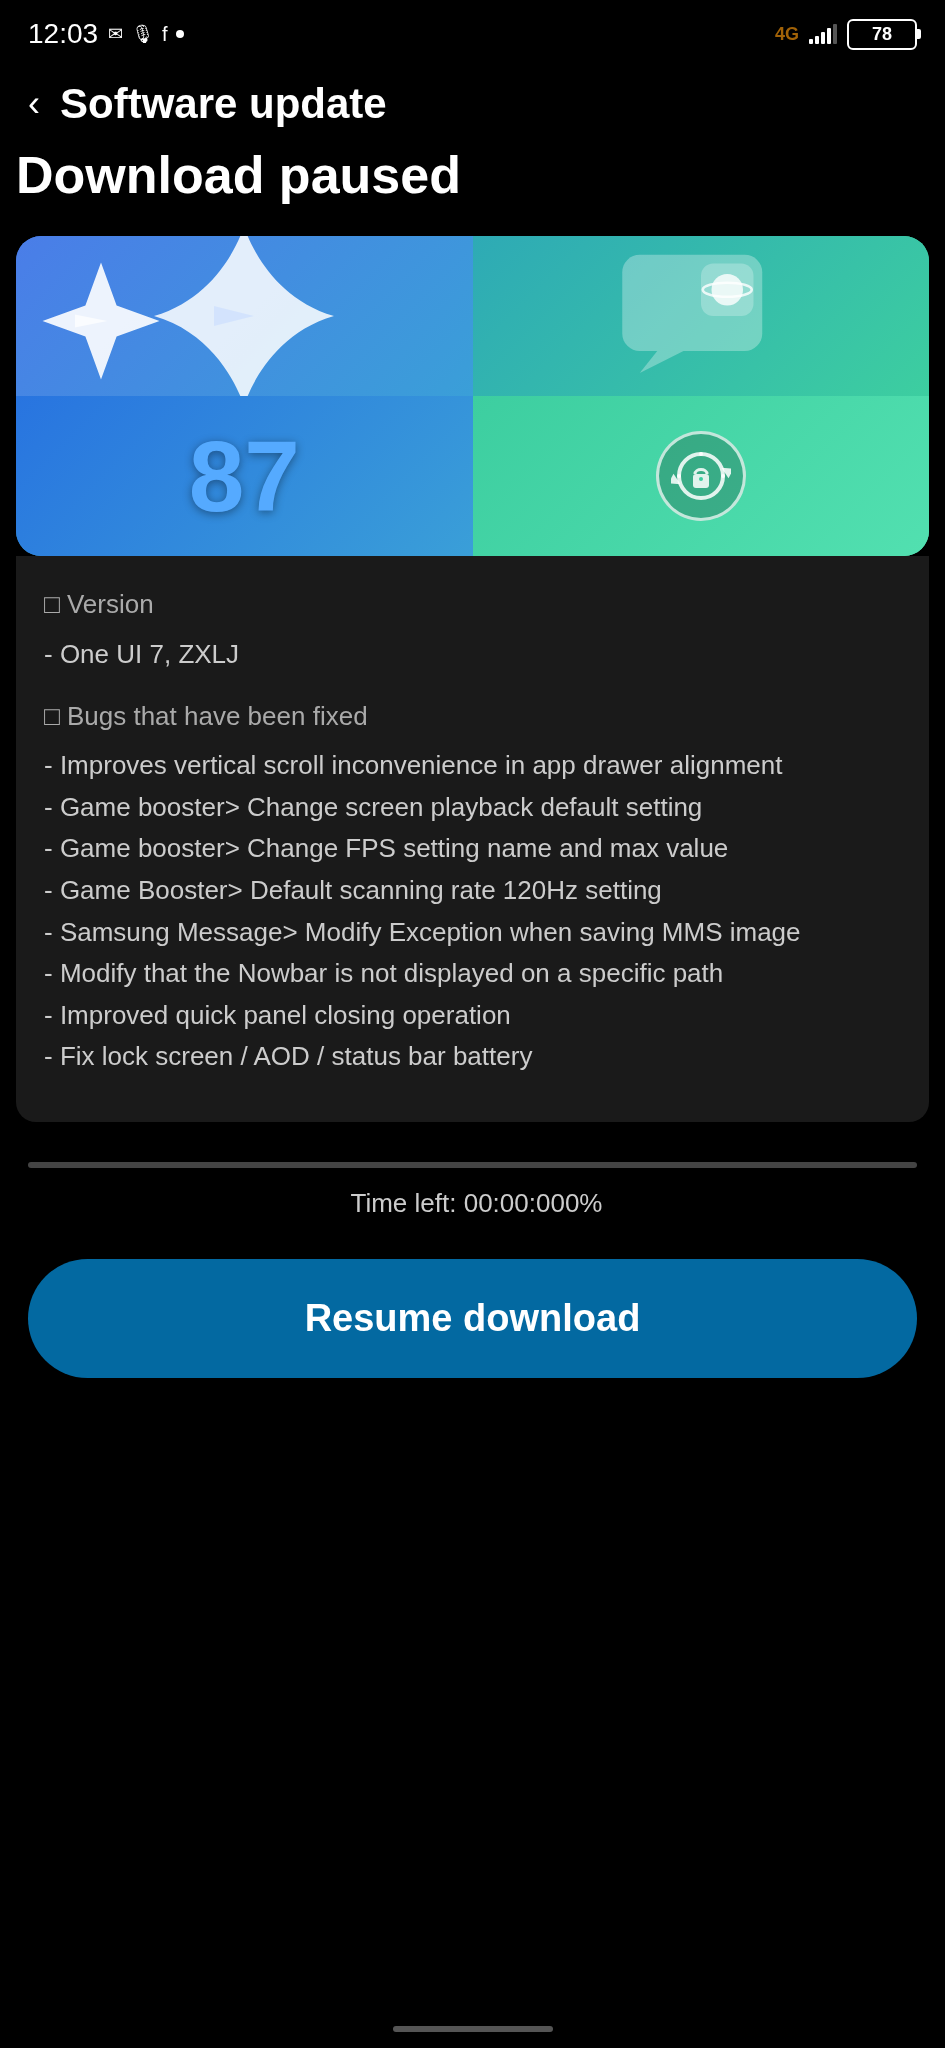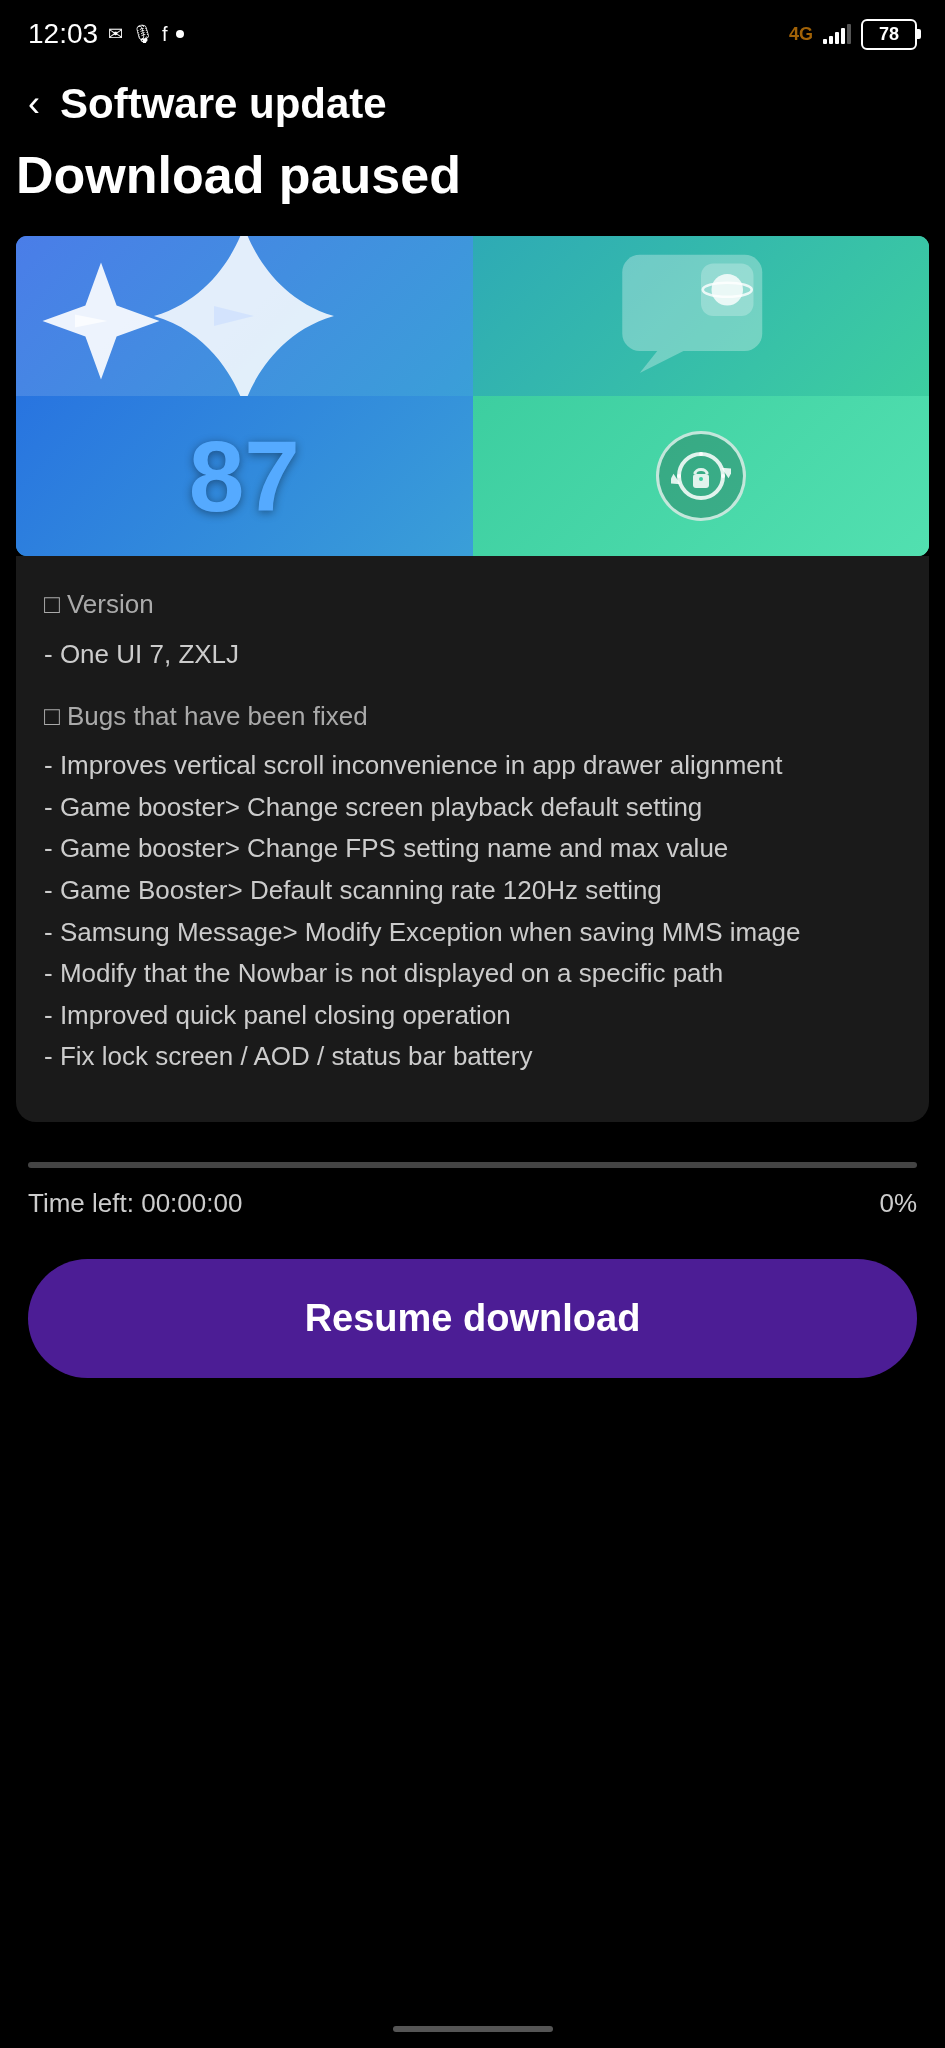--- a/index.html
+++ b/index.html
@@ -55,21 +55,21 @@
 
     .signal-text {
       font-size: 18px;
       color: #a16207;
       font-weight: 600;
     }
 
     .battery-box {
       border: 2px solid #fff;
       border-radius: 6px;
-      padding: 3px 16px;
+      padding: 3px 23px;
       font-size: 18px;
       font-weight: 700;
       color: #fff;
       position: relative;
     }
 
     .battery-box::after {
       content: '';
       position: absolute;
       right: -6px;
@@ -112,21 +112,21 @@
       font-weight: 700;
       color: #fff;
       margin-bottom: 30px;
       line-height: 1.2;
     }
 
     
     .update-banner {
       width: 100%;
       height: 320px;
-      border-radius: 11px;
+      border-radius: 25px;
       overflow: hidden;
       position: relative;
       margin-bottom: 0;
       background: linear-gradient(135deg, #3a6fd8 0%, #2eaab5 40%, #3dcea0 70%, #52e0b0 100%);
     }
 
     .banner-grid {
       width: 100%;
       height: 100%;
       display: grid;
@@ -239,42 +239,43 @@
 
     .progress-bar-fill {
       height: 100%;
       width: 0%;
       background: #5b8dee;
       border-radius: 3px;
     }
 
     .progress-info {
       display: flex;
-      justify-content: space-between;
-      align-items: center;
+      justify-content: center;
+      align-items: center;
+      margin-left: 8px;
     }
 
     .time-left {
       font-size: 26px;
       color: #ccc;
     }
 
     .percent-display {
       font-size: 26px;
       color: #ccc;
     }
 
     
     .button-section {
       padding: 30px 28px 20px 28px;
     }
 
     .resume-button {
       width: 100%;
-      background: #4c1d95;
+      background: #0369a1;
       border: none;
       border-radius: 60px;
       padding: 38px 20px;
       font-size: 38px;
       font-weight: 600;
       color: #fff;
       cursor: pointer;
       text-align: center;
       display: block;
     }

